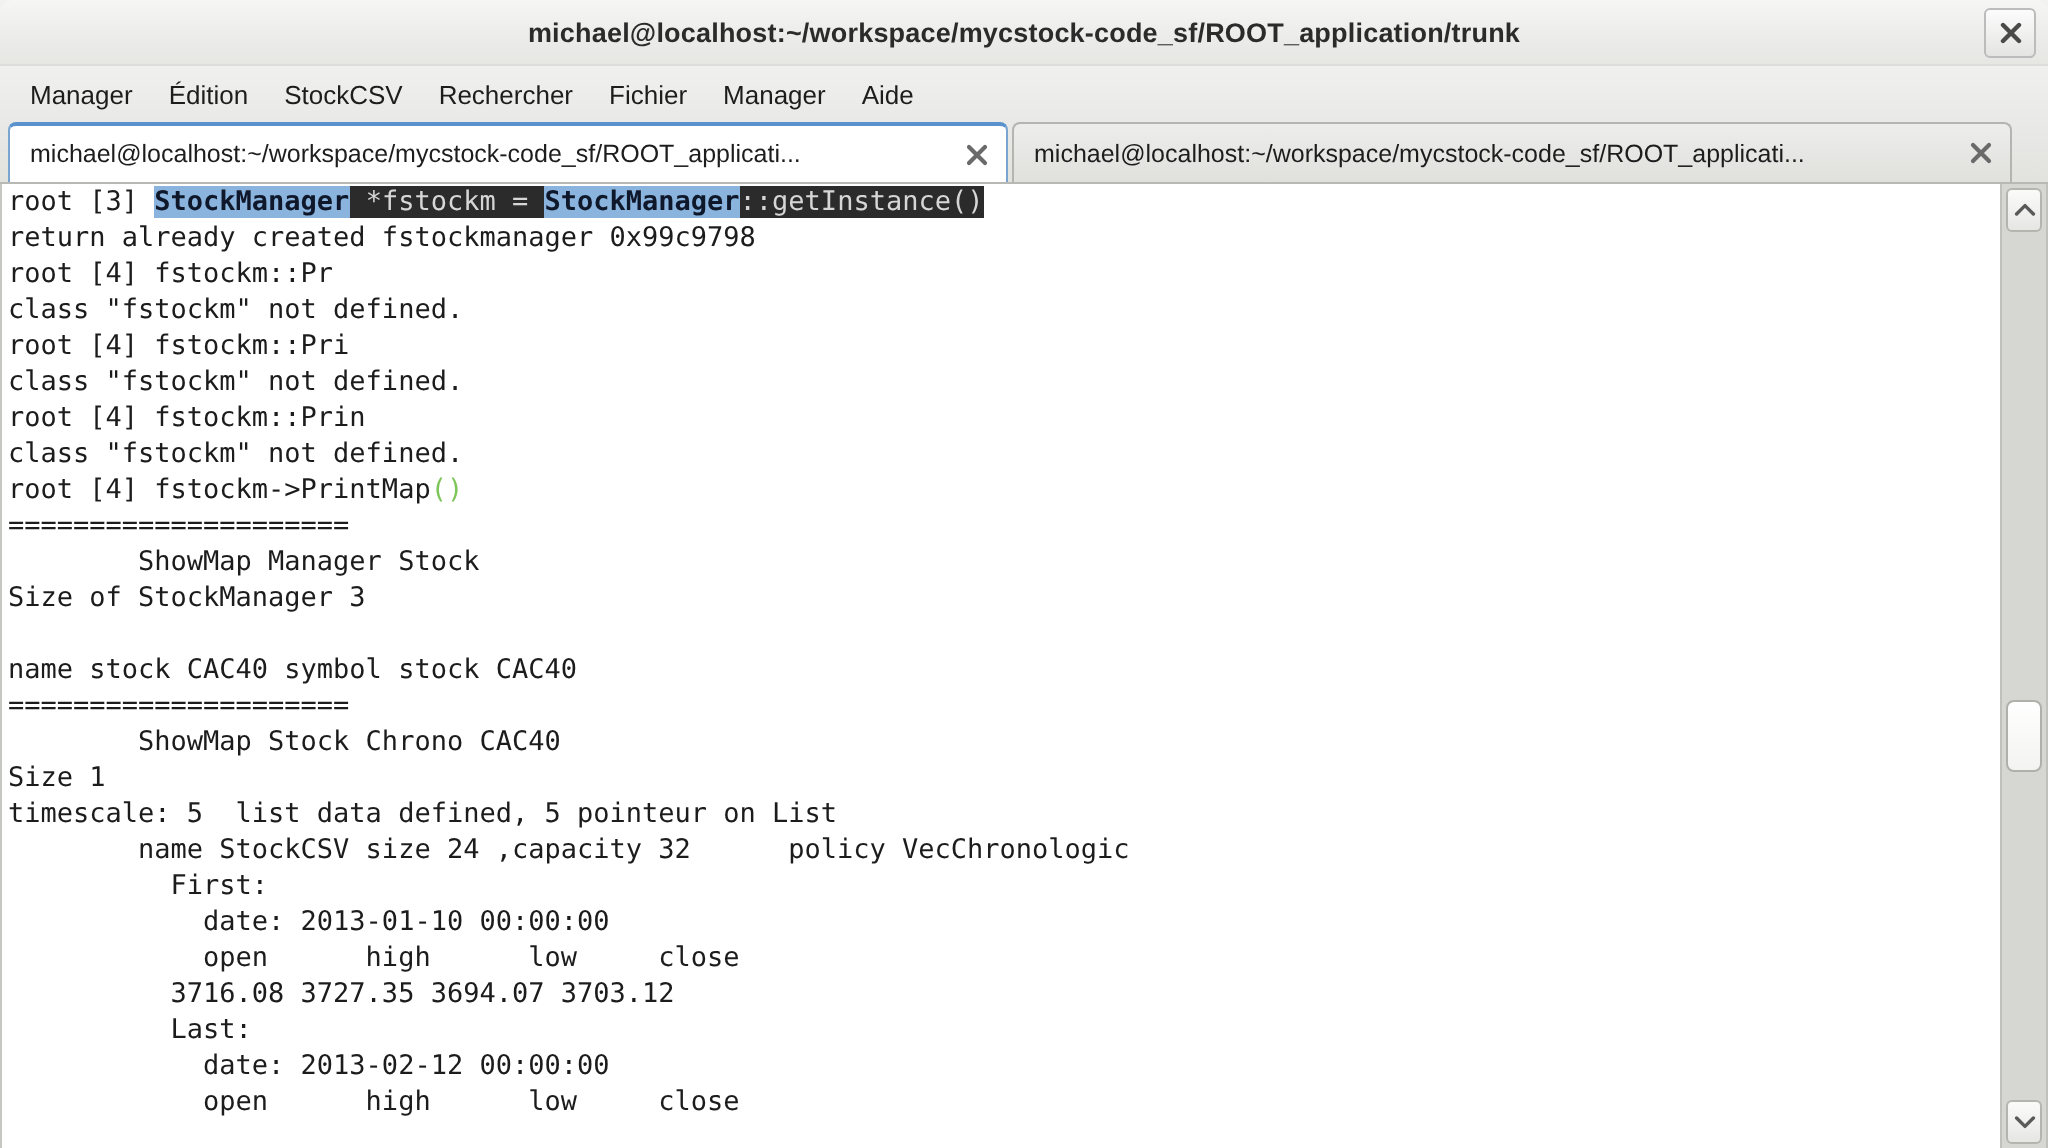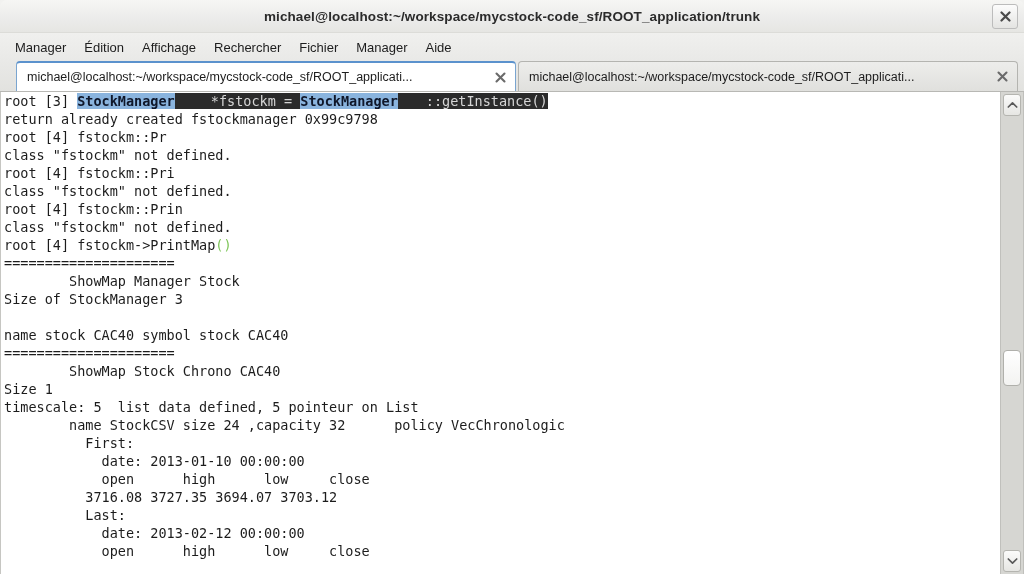--- a/index.html
+++ b/index.html
@@ -77,21 +77,20 @@
 
   
   .tabbar {
     height: 31px;
     flex: 0 0 31px;
     display: flex;
     align-items: flex-end;
     padding: 0 4px;
     background: linear-gradient(#e9e9e7, #e2e2df);
     border-bottom: 1px solid #b8b8b4;
-    justify-content: flex-end;
   }
   .tab {
     position: relative;
     height: 30px;
     flex: 1 1 0;
     max-width: 500px;
     display: flex;
     align-items: center;
     padding: 0 6px 0 10px;
     border: 1px solid #b4b4b0;
@@ -146,21 +145,21 @@
     font-family: "DejaVu Sans Mono", "Liberation Mono", monospace;
     font-size: 13.5px;
     line-height: 18px;
     color: #1c1c1c;
     white-space: pre;
   }
   .term-line { height: 18px; white-space: pre; }
   .term-line.blank { height: 18px; }
 
   
-  .hl-bg      { background: #2b2b2b; color: #d6d6d6; padding-left: 28px; }
+  .hl-bg      { background: #2b2b2b; color: #d6d6d6; }
   .hl-token   { background: #8ab4de; color: #0f172a; font-weight: bold; }
   .green      { color: #7fc65a; }
 
   
   .scrollbar {
     flex: 0 0 24px;
     width: 24px;
     background: #d6d6d2;
     border-left: 1px solid #c0c0bc;
     border-right: 1px solid #c0c0bc;
@@ -207,21 +206,21 @@
     <div class="win-close">
       <svg width="11" height="11" viewBox="0 0 11 11">
         <path d="M1.5 1.5 L9.5 9.5 M9.5 1.5 L1.5 9.5" stroke="#4a4a4a" stroke-width="2.2" stroke-linecap="round"></path>
       </svg>
     </div>
   </div>
 
   <div class="menubar" id="menubar">
       <div class="menu-item">Manager</div>
       <div class="menu-item">Édition</div>
-      <div class="menu-item">Affichage</div>
+      <div class="menu-item">StockCSV</div>
       <div class="menu-item">Rechercher</div>
       <div class="menu-item">Fichier</div>
       <div class="menu-item">Manager</div>
       <div class="menu-item">Aide</div>
     </div>
 
   <div class="tabbar" id="tabbar">
       <div class="tab active">
         <span class="tab-label">michael@localhost:~/workspace/mycstock-code_sf/ROOT_applicati...</span>
         <span class="tab-close">

